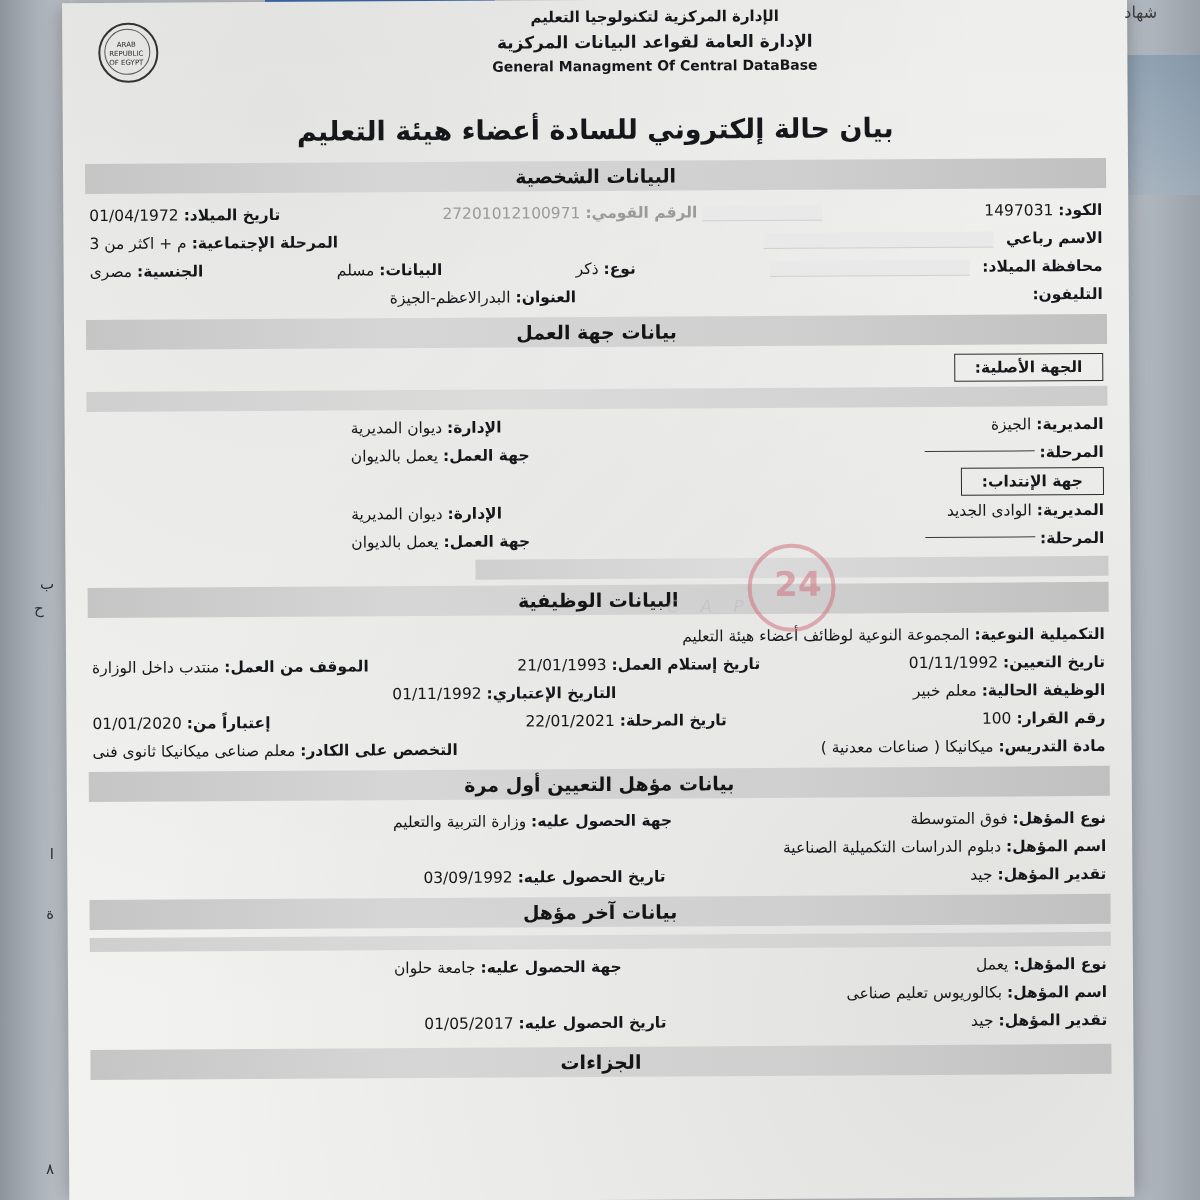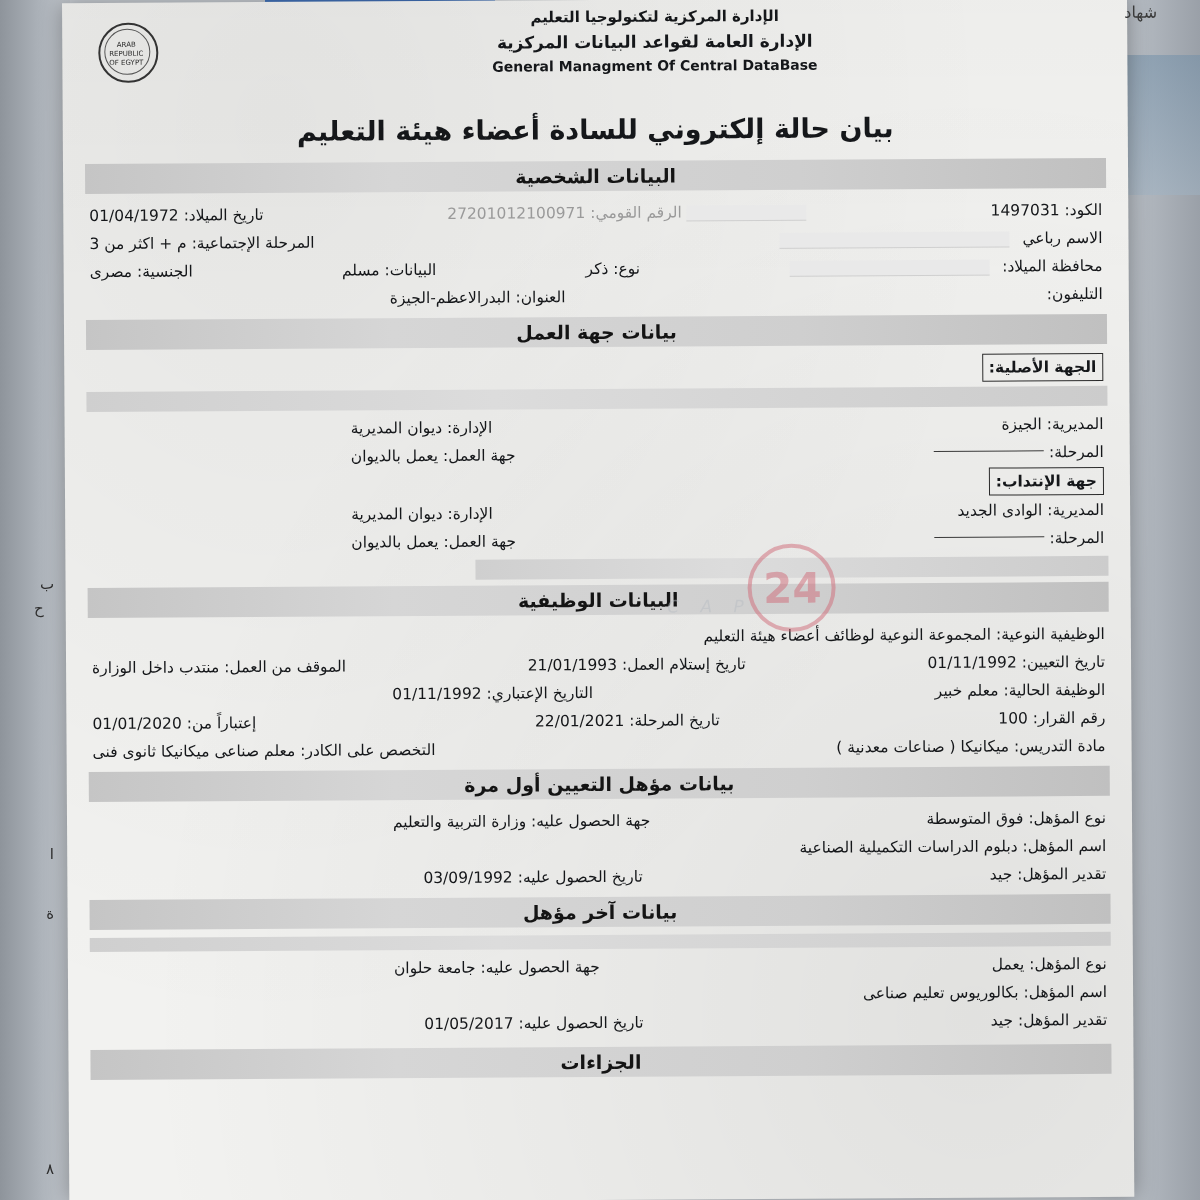--- a/index.html
+++ b/index.html
@@ -97,46 +97,46 @@
     background:linear-gradient(90deg,#cfcfcf,#dcdcdc 40%,#cccccc);
   }
   .band.short{width:62%;}
   .band.tiny{height:14px;}
   
   .row{
     display:flex;justify-content:space-between;align-items:flex-start;
     font-size:15.5px;line-height:26px;padding:1px 4px;
   }
   .cell{white-space:nowrap;}
-  .lbl{font-weight:normal;}
+  .lbl{font-weight:bold;}
   .val{font-weight:normal;}
   .redact{
     display:inline-block;height:15px;background:#e9e9e9;
     border-bottom:1px solid #cfcfcf;vertical-align:middle;
     filter:blur(.4px);
   }
   .faint{color:#9a9a9a;}
   .boxed{
-    display:inline-block;border:1.4px solid #2b2b2b;padding:0 6px;font-weight:bold;
+    display:inline-block;border:1.4px solid #2b2b2b;padding:0 20px;font-weight:bold;
   }
   .dash{
     display:inline-block;width:110px;border-bottom:1.4px solid #3a3a3a;
     vertical-align:middle;margin-bottom:5px;
   }
   
   .wm{
     position:absolute;left:390px;top:545px;width:380px;height:90px;
     opacity:.5;pointer-events:none;
   }
   .wm .ring{
     position:absolute;right:0;top:0;width:80px;height:80px;border-radius:50%;
     border:4px solid #d06a78;
   }
   .wm .num{
-    position:absolute;right:14px;top:20px;font-size:42px;font-weight:bold;color:#d06a78;
+    position:absolute;right:14px;top:20px;font-size:34px;font-weight:bold;color:#d06a78;
   }
   .wm .txt{
     position:absolute;right:92px;top:6px;font-size:40px;font-weight:bold;color:#b9bec4;
   }
   .wm .txt2{
     position:absolute;right:84px;top:52px;font-size:17px;letter-spacing:8px;color:#b9bec4;font-style:italic;
   }
   .edge-marks{
     position:absolute;left:8px;top:0;width:46px;height:1200px;
     font-size:15px;color:#2f2f2f;
@@ -303,21 +303,21 @@
       </div>
 
       <div class="band short"></div>
 
       <div class="sec">
         <span>البيانات الوظيفية</span>
       </div>
 
       <div class="row">
         <div class="cell">
-          <span class="lbl">الوظيفية النوعية:</span>
+          <span class="lbl">التكميلية النوعية:</span>
           <span class="val">المجموعة النوعية لوظائف أعضاء هيئة التعليم</span>
         </div>
       </div>
 
       <div class="row">
         <div class="cell">
           <span class="lbl">تاريخ التعيين:</span>
           <span class="val">01/11/1992</span>
         </div>
         <div class="cell">

